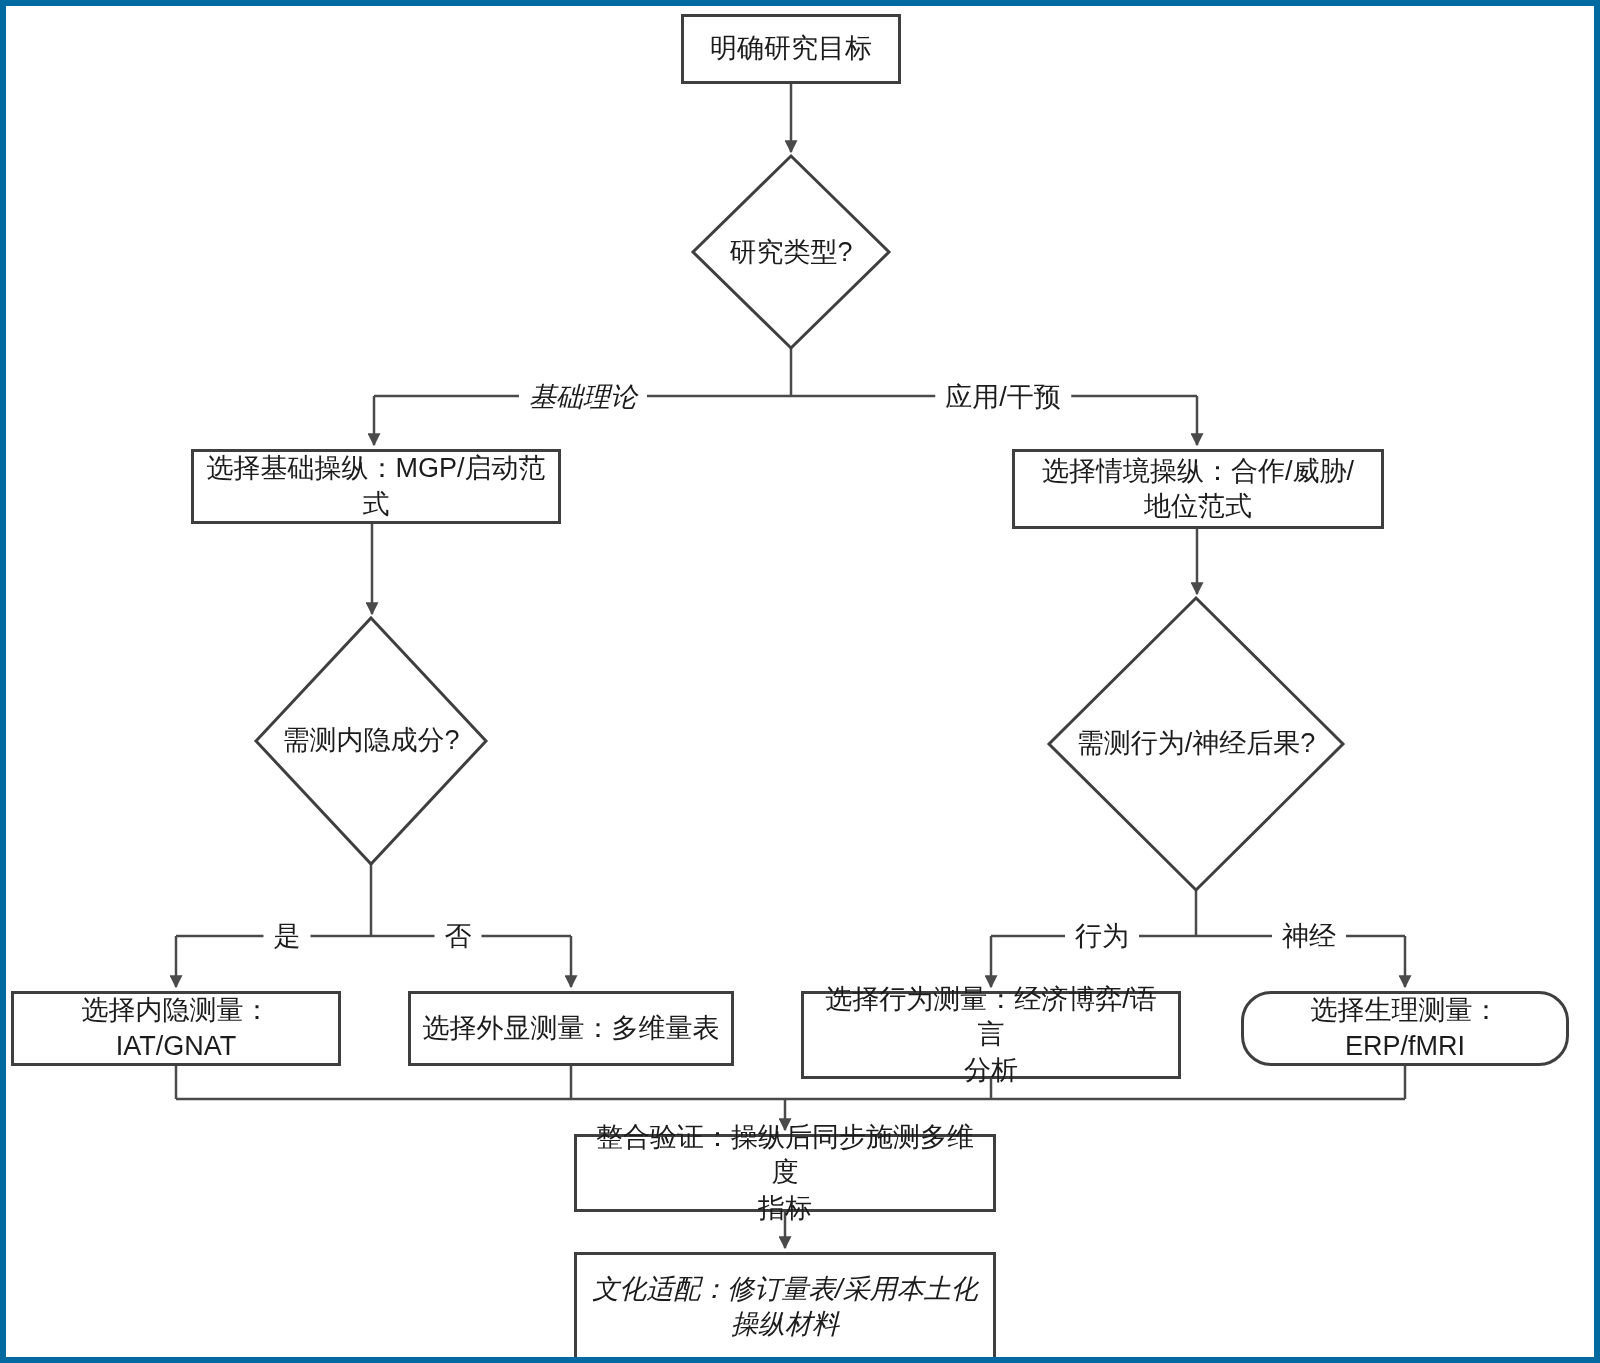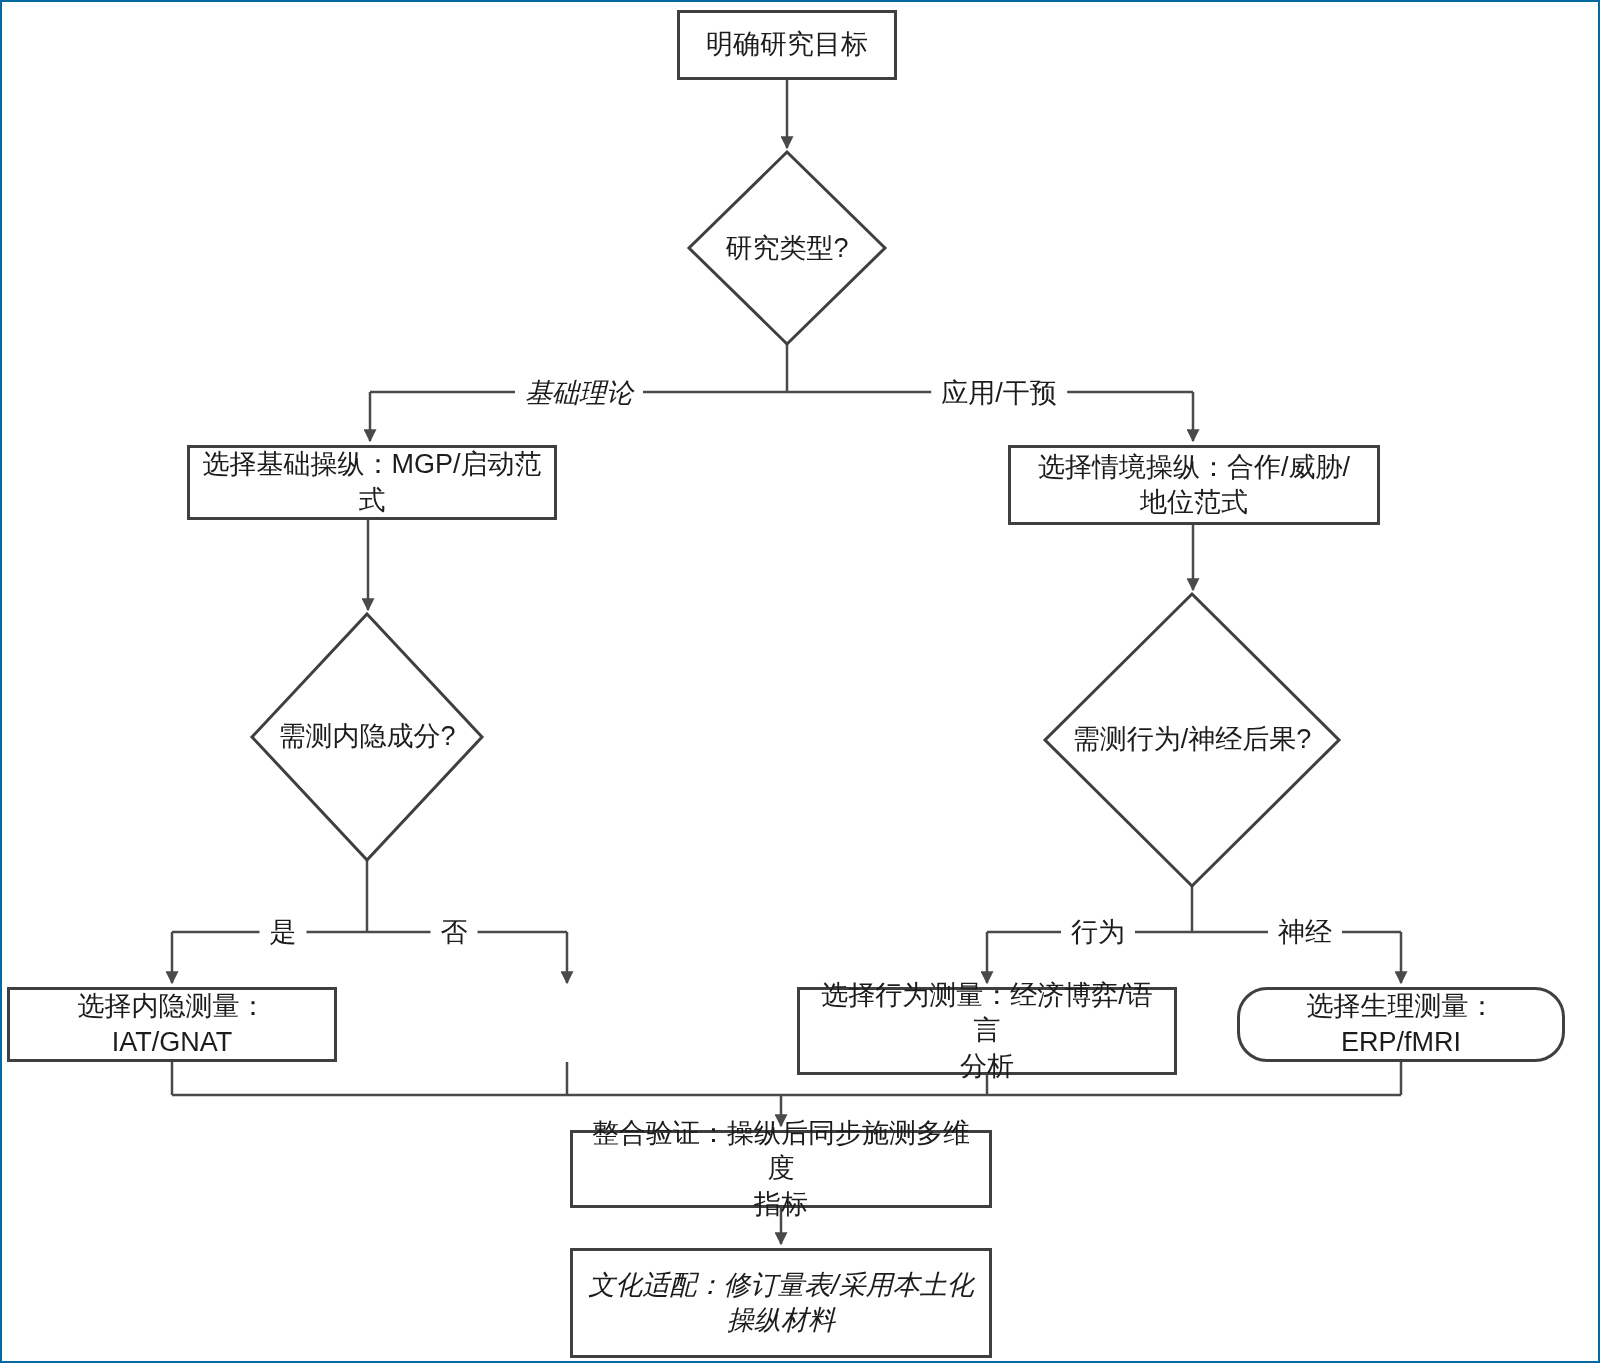--- a/index.html
+++ b/index.html
@@ -4,21 +4,21 @@
 <title>Flowchart</title>
 <style>
   * { box-sizing: border-box; }
   html, body { margin: 0; padding: 0; background: #fff; }
   body { font-family: "Liberation Sans", "DejaVu Sans", sans-serif; }
   .canvas {
     position: relative;
     width: 1600px;
     height: 1363px;
     background: var(--background, #ffffff);
-    border: 2px solid #0369a1;
+    border: 6px solid #0369a1;
     overflow: hidden;
   }
   .layer { position: absolute; left: 0; top: 0; }
   svg.layer { width: 1600px; height: 1363px; display: block; }
   .connector {
     stroke: var(--line, #4a4a4a);
     stroke-width: 2.5;
     fill: none;
   }
   .diamond-shape {
@@ -113,20 +113,21 @@
 
   <div class="node rect" style="left:1006px; top:443px; width:372px; height:80px;">选择情境操纵：合作/威胁/
 地位范式</div>
 
   <div class="node diamond-label" style="left:258px; top:710px; width:214px; height:50px;">需测内隐成分?</div>
 
   <div class="node diamond-label" style="left:1048px; top:713px; width:284px; height:50px;">需测行为/神经后果?</div>
 
   <div class="node rect" style="left:5px; top:985px; width:330px; height:75px;">选择内隐测量：IAT/GNAT</div>
 
+  <div class="node rect" style="left:402px; top:985px; width:326px; height:75px;">选择外显测量：多维量表</div>
 
   <div class="node rect" style="left:795px; top:985px; width:380px; height:88px;">选择行为测量：经济博弈/语言
 分析</div>
 
   <div class="node rect" style="left:1235px; top:985px; width:328px; height:75px;border-radius:30px;">选择生理测量：ERP/fMRI</div>
 
   <div class="node rect" style="left:568px; top:1128px; width:422px; height:78px;">整合验证：操纵后同步施测多维度
 指标</div>
 
   <div class="node rect" style="left:568px; top:1246px; width:422px; height:110px;font-style:italic;">文化适配：修订量表/采用本土化

